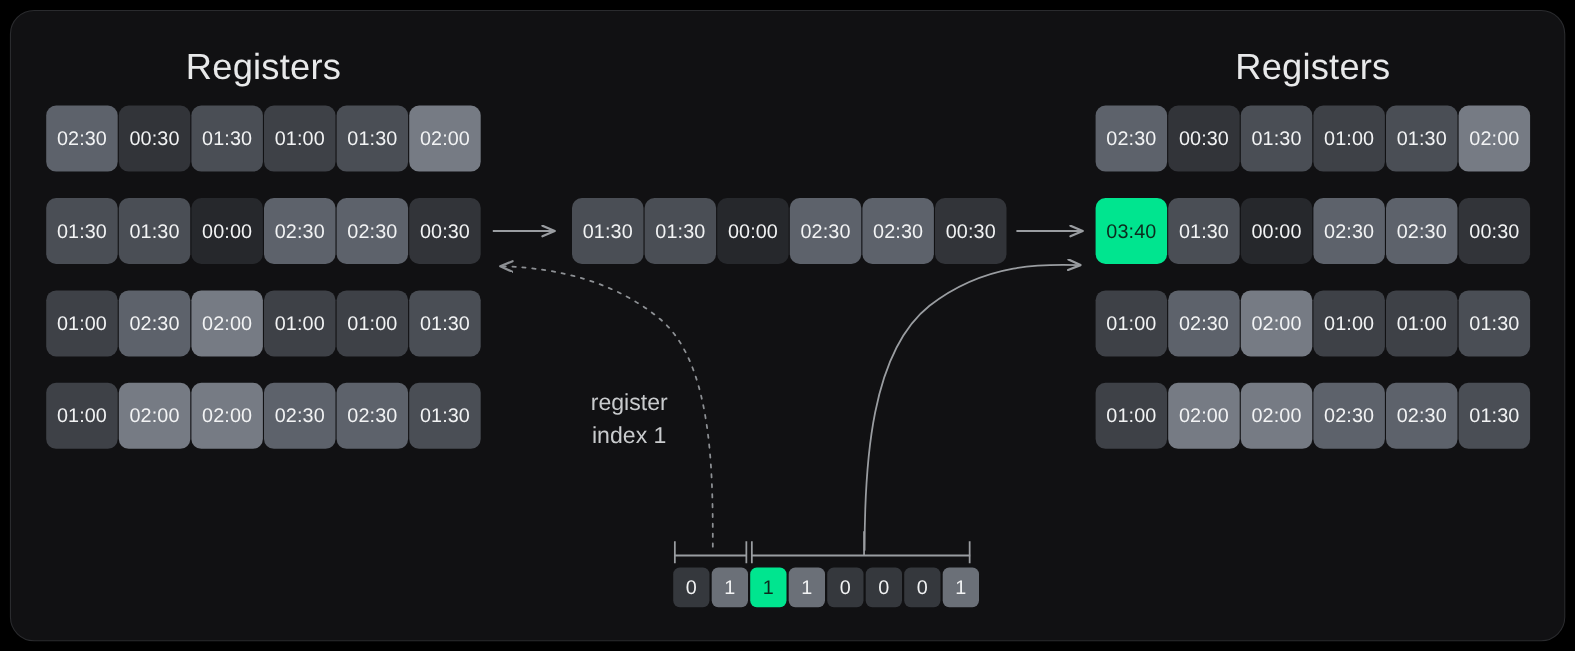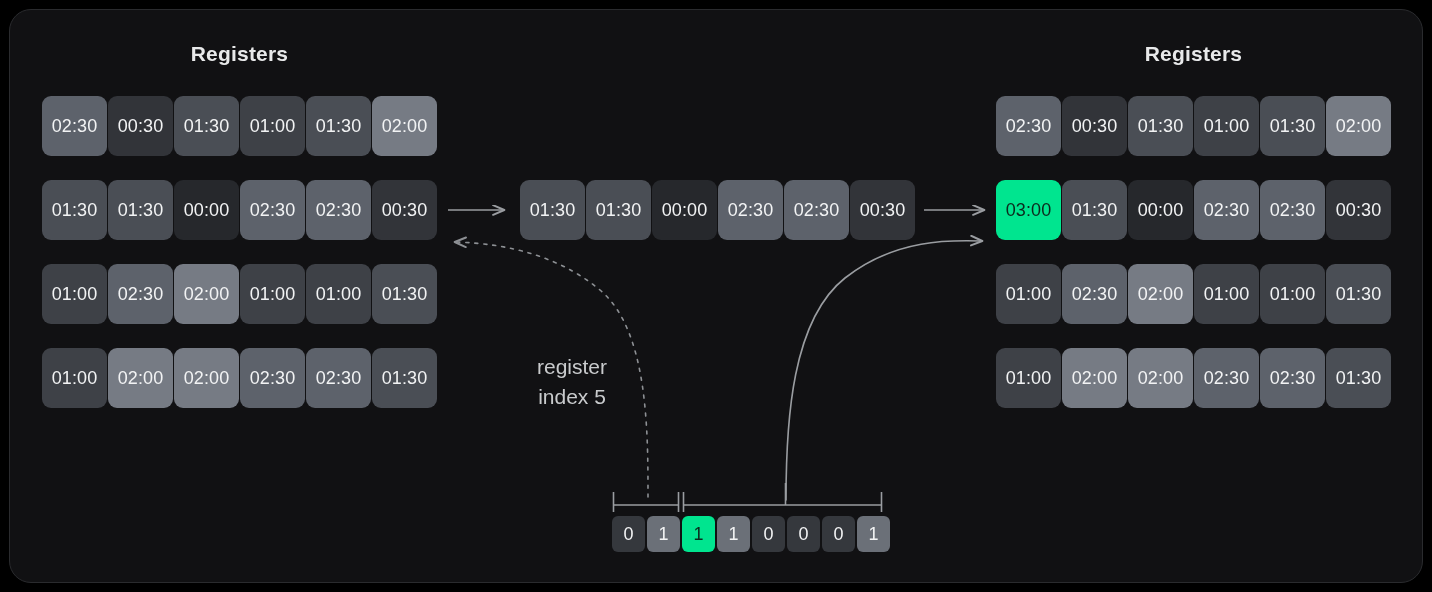--- a/index.html
+++ b/index.html
@@ -25,26 +25,25 @@
     height: 574px;
     background: #111113;
     border: 1px solid #2a2b2e;
     border-radius: 22px;
     box-sizing: border-box;
   }
 
   
   .panel-title {
     position: absolute;
-    font-size: 21px;
+    font-size: 33px;
     color: #e8e9ea;
     letter-spacing: 0.2px;
     white-space: nowrap;
     text-align: center;
-    font-weight: bold;
   }
   #title-left  { left: 42px;  top: 42px; width: 395px; }
   #title-right { left: 996px; top: 42px; width: 395px; }
 
   
   .grid {
     position: absolute;
     display: flex;
     flex-direction: column;
     gap: 24px;
@@ -176,21 +175,21 @@
   <div class="grid" id="grid-right">
       <div class="grid-row">
         <div class="cell" style="background: rgb(93, 98, 107);">02:30</div>
         <div class="cell" style="background: rgb(50, 52, 57);">00:30</div>
         <div class="cell" style="background: rgb(74, 78, 85);">01:30</div>
         <div class="cell" style="background: rgb(62, 65, 71);">01:00</div>
         <div class="cell" style="background: rgb(74, 78, 85);">01:30</div>
         <div class="cell" style="background: rgb(118, 123, 132);">02:00</div>
       </div>
       <div class="grid-row">
-        <div class="cell hl" style="background: rgb(0, 229, 143);">03:00</div>
+        <div class="cell hl" style="background: rgb(0, 229, 143);">03:40</div>
         <div class="cell" style="background: rgb(74, 78, 85);">01:30</div>
         <div class="cell" style="background: rgb(38, 40, 44);">00:00</div>
         <div class="cell" style="background: rgb(93, 98, 107);">02:30</div>
         <div class="cell" style="background: rgb(93, 98, 107);">02:30</div>
         <div class="cell" style="background: rgb(50, 52, 57);">00:30</div>
       </div>
       <div class="grid-row">
         <div class="cell" style="background: rgb(62, 65, 71);">01:00</div>
         <div class="cell" style="background: rgb(93, 98, 107);">02:30</div>
         <div class="cell" style="background: rgb(118, 123, 132);">02:00</div>
@@ -211,21 +210,21 @@
   <div id="middle-row">
       <div class="cell" style="background: rgb(74, 78, 85);">01:30</div>
       <div class="cell" style="background: rgb(74, 78, 85);">01:30</div>
       <div class="cell" style="background: rgb(38, 40, 44);">00:00</div>
       <div class="cell" style="background: rgb(93, 98, 107);">02:30</div>
       <div class="cell" style="background: rgb(93, 98, 107);">02:30</div>
       <div class="cell" style="background: rgb(50, 52, 57);">00:30</div>
     </div>
 
   <div class="annot" id="annot-index">register
-index 5</div>
+index 1</div>
 
   <div id="hash-line">
 
     <div id="bits">
         <div class="bit" style="background: rgb(53, 56, 61);">0</div>
         <div class="bit" style="background: rgb(107, 112, 120);">1</div>
         <div class="bit hl" style="background: rgb(0, 229, 143);">1</div>
         <div class="bit" style="background: rgb(107, 112, 120);">1</div>
         <div class="bit" style="background: rgb(53, 56, 61);">0</div>
         <div class="bit" style="background: rgb(53, 56, 61);">0</div>

